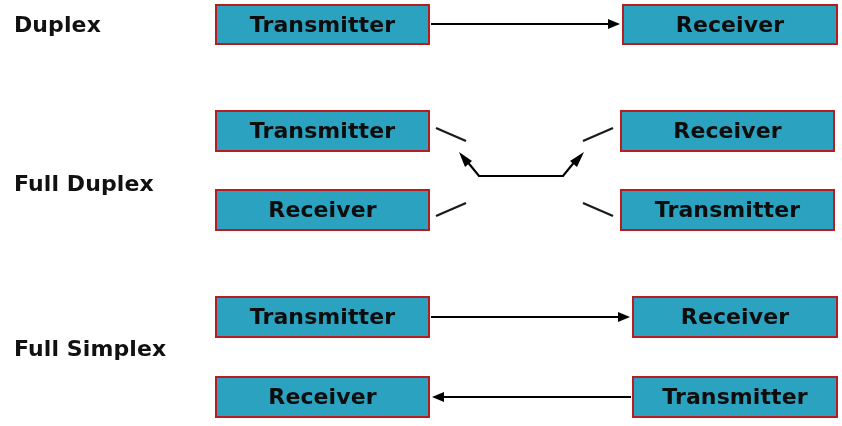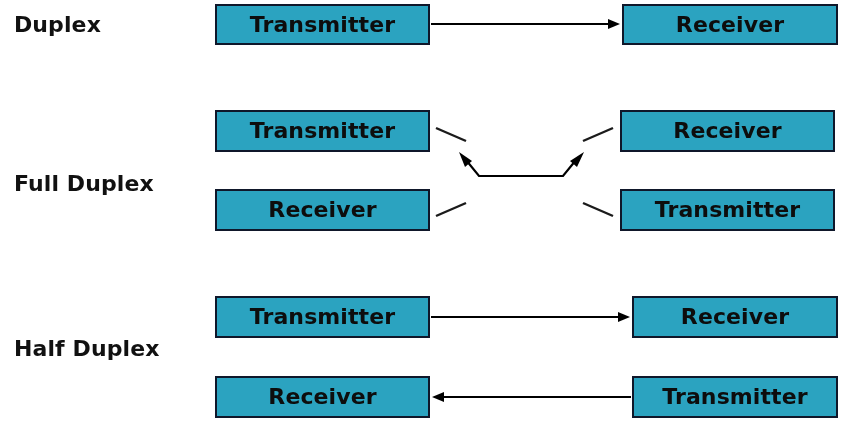--- a/index.html
+++ b/index.html
@@ -27,21 +27,21 @@
     font-weight: 700;
     color: #111111;
     letter-spacing: 0.1px;
     white-space: nowrap;
     line-height: 1;
   }
   .node-box {
     position: absolute;
     box-sizing: border-box;
     background: #2ba3c0;
-    border: 2px solid #0f172a;
+    border: 2px solid #b91c1c;
     display: flex;
     align-items: center;
     justify-content: center;
   }
   .node-label {
     font-size: 22px;
     font-weight: 700;
     color: #0d0d0d;
     line-height: 1;
     white-space: nowrap;
@@ -82,21 +82,21 @@
   </div>
 
   <div class="node-box" style="left:215px; top:189px; width:215px; height:42px;">
     <span class="node-label">Receiver</span>
   </div>
 
   <div class="node-box" style="left:620px; top:189px; width:215px; height:42px;">
     <span class="node-label">Transmitter</span>
   </div>
 
-  <div class="row-label" style="left:14px; top:338px;">Half Duplex</div>
+  <div class="row-label" style="left:14px; top:338px;">Full Simplex</div>
 
   <div class="node-box" style="left:215px; top:296px; width:215px; height:42px;">
     <span class="node-label">Transmitter</span>
   </div>
 
   <div class="node-box" style="left:632px; top:296px; width:206px; height:42px;">
     <span class="node-label">Receiver</span>
   </div>
 
   <div class="node-box" style="left:215px; top:376px; width:215px; height:42px;">

